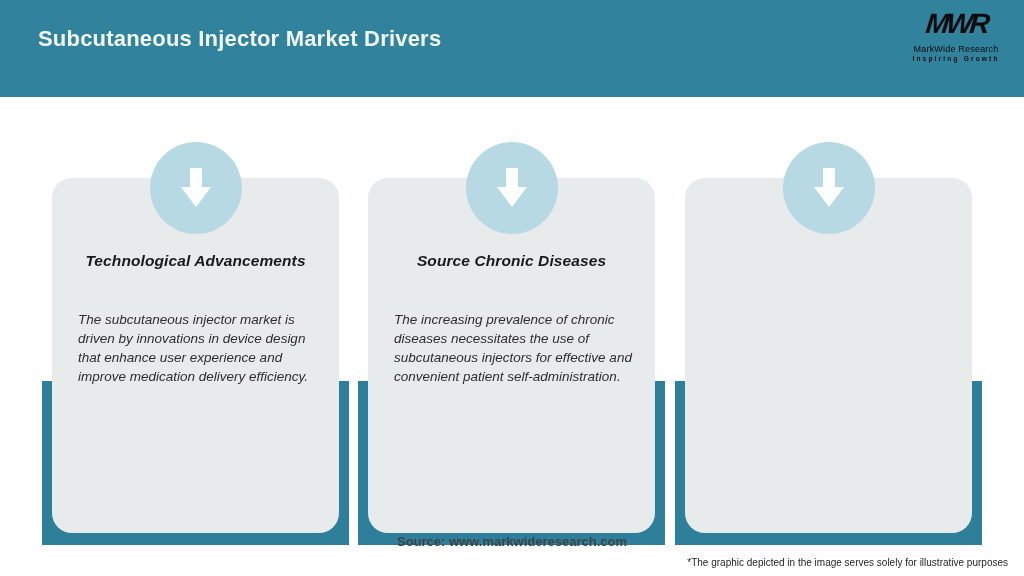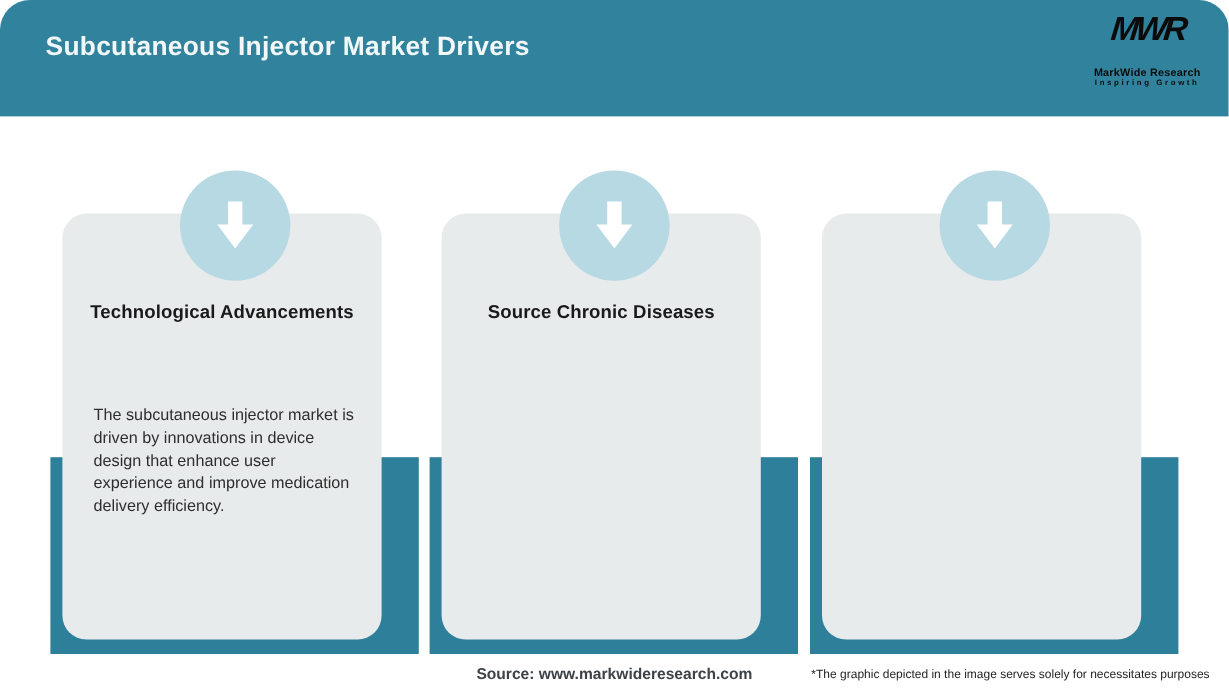--- a/index.html
+++ b/index.html
@@ -5,21 +5,20 @@
   * { margin: 0; padding: 0; box-sizing: border-box; }
   html, body { background: #ffffff; }
   body { font-family: "Liberation Sans", "DejaVu Sans", sans-serif; }
 
   .page {
     position: relative;
     width: 1024px;
     height: 576px;
     background: #ffffff;
     overflow: hidden;
-    border-radius: 25px;
   }
 
   
   .header {
     position: absolute;
     left: 0; top: 0;
     width: 1024px; height: 97px;
     background: #31839D;
   }
   .header-title {
@@ -40,23 +39,23 @@
   }
   .logo-monogram {
     font-size: 28px;
     font-weight: 900;
     font-style: italic;
     letter-spacing: -3px;
     transform: skewX(-6deg);
     display: inline-block;
   }
   .logo-name {
-    margin-top: 18px;
+    margin-top: 7px;
     font-size: 9px;
-    font-weight: bold;
+    font-weight: normal;
     letter-spacing: 0.2px;
   }
   .logo-tagline {
     margin-top: 2px;
     font-size: 6.5px;
     font-weight: bold;
     letter-spacing: 2.2px;
   }
 
   
@@ -72,23 +71,24 @@
 
   .card-backdrop {
     position: absolute;
     left: 0; top: 241px;
     width: 307px; height: 164px;
     background: #2E7F9A;
   }
   .card {
     position: absolute;
     left: 10px; top: 38px;
-    width: 266px; height: 355px;
+    width: 287px; height: 355px;
     background: #E8EBEB;
     border-radius: 20px;
+    font-style: italic;
   }
   .card-circle {
     position: absolute;
     left: 50%; top: 2px;
     width: 92px; height: 92px;
     margin-left: -46px;
     border-radius: 50%;
     background: #B7D9E4;
     display: flex;
     align-items: center;
@@ -101,32 +101,32 @@
     left: 0; top: 74px;
     width: 100%;
     text-align: center;
     font-size: 15.5px;
     font-weight: bold;
     color: #1a1a1a;
     letter-spacing: 0.1px;
   }
   .card-body {
     position: absolute;
-    left: 26px; top: 158px;
+    left: 26px; top: 132px;
     right: 22px;
     font-size: 13.5px;
     line-height: 19px;
     color: #2e2e2e;
   }
 
   
   .footer-source {
     position: absolute;
     left: 0; right: 0;
-    top: 554px;
+    top: 534px;
     text-align: center;
     font-size: 13px;
     font-weight: bold;
     color: #3c4247;
   }
   .footer-disclaimer {
     position: absolute;
     right: 16px;
     top: 557px;
     font-size: 10px;
@@ -157,35 +157,36 @@
       <svg width="42" height="46" viewBox="0 0 42 46" aria-hidden="true">
         <path d="M15 3 h12 v19 h9 L21 42 L6 22 h9 Z" fill="#FFFFFF"></path>
       </svg>
     </div>
   </div>
 
   <div class="card-group g1">
     <div class="card-backdrop"></div>
     <div class="card">
       <div class="card-title">Source Chronic Diseases</div>
+      <div class="card-body">The increasing prevalence of chronic diseases necessitates the use of subcutaneous injectors for effective and convenient patient self-administration.</div>
     </div>
     <div class="card-circle">
       <svg width="42" height="46" viewBox="0 0 42 46" aria-hidden="true">
         <path d="M15 3 h12 v19 h9 L21 42 L6 22 h9 Z" fill="#FFFFFF"></path>
       </svg>
     </div>
   </div>
 
   <div class="card-group g2">
     <div class="card-backdrop"></div>
     <div class="card">
     </div>
     <div class="card-circle">
       <svg width="42" height="46" viewBox="0 0 42 46" aria-hidden="true">
         <path d="M15 3 h12 v19 h9 L21 42 L6 22 h9 Z" fill="#FFFFFF"></path>
       </svg>
     </div>
   </div>
 
   <div class="footer-source">Source: www.markwideresearch.com</div>
-  <div class="footer-disclaimer">*The graphic depicted in the image serves solely for necessitates purposes</div>
+  <div class="footer-disclaimer">*The graphic depicted in the image serves solely for illustrative purposes</div>
 
 </div>
 
 </body></html>

